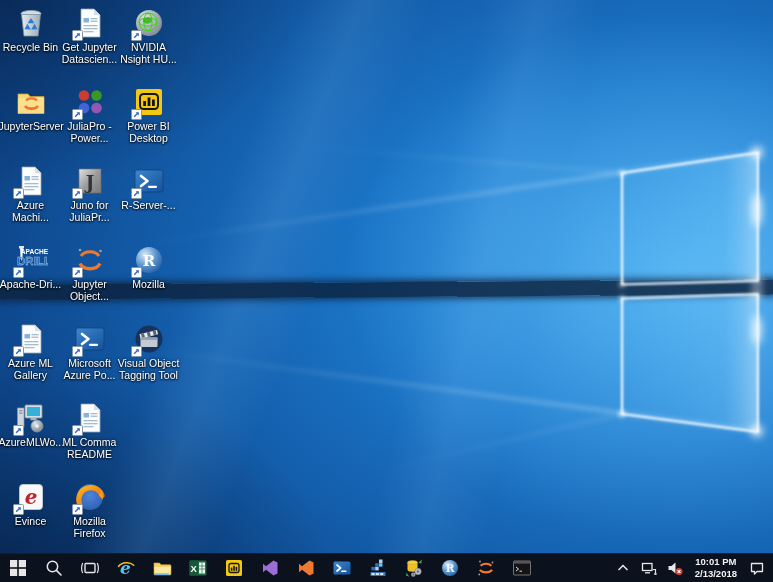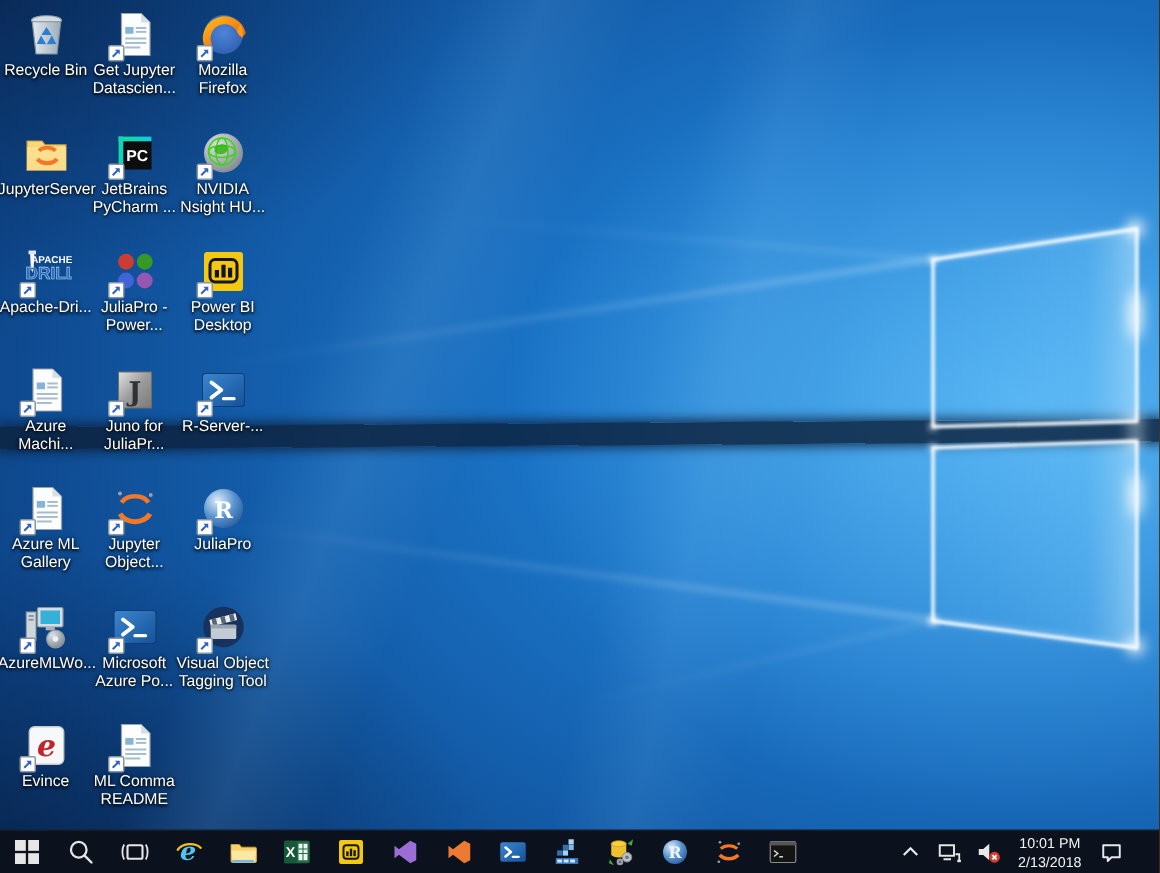--- a/index.html
+++ b/index.html
@@ -1,17 +1,17 @@
 <!DOCTYPE html>
 <html><head>
 <meta charset="utf-8">
 <style>
   html,body{margin:0;padding:0;background:#000;}
   .screen{position:relative;width:773px;height:582px;overflow:hidden;
-    font-family:"Liberation Sans",sans-serif;background:#a16207;}
+    font-family:"Liberation Sans",sans-serif;background:#3b82f6;}
 
   
   .wallpaper{position:absolute;inset:0;
     background:
       radial-gradient(540px 430px at 88% 48%, rgba(130,210,255,.50), rgba(130,210,255,0) 62%),
       linear-gradient(112deg, transparent 30%, rgba(150,210,255,.12) 36%, transparent 43%),
       linear-gradient(102deg, transparent 54%, rgba(150,210,255,.10) 60%, transparent 67%),
       radial-gradient(55% 48% at 0% 0%, rgba(5,18,42,.42), transparent 70%),
       radial-gradient(60% 52% at 0% 100%, rgba(4,16,38,.48), transparent 72%),
       radial-gradient(140% 120% at 88% 46%, #2e9ae8 0%, #1d79cc 26%, #1460ae 45%, #0e478c 64%, #0a356e 80%, #082b58 100%);}
@@ -31,21 +31,21 @@
   .sc{position:absolute;left:-1px;bottom:-1px;width:11px;height:11px;background:#fff;
     border:1px solid #8796a3;box-sizing:border-box;border-radius:1.5px;}
   .sc svg{width:100%;height:100%;display:block;}
 
   
   .taskbar{position:absolute;left:0;right:0;bottom:0;height:29px;background:#0c121d;
     border-top:1px solid rgba(255,255,255,.05);box-sizing:border-box;
     display:flex;align-items:center;z-index:5;}
   .tb-btn{width:36px;height:28px;display:flex;align-items:center;justify-content:center;cursor:pointer;}
   .tb-btn svg{width:20px;height:20px;display:block;}
-  .tray{margin-left:auto;display:flex;align-items:flex-end;height:100%;padding-right:19px;}
+  .tray{margin-left:auto;display:flex;align-items:center;height:100%;padding-right:3px;font-weight:bold;}
   .tray-btn{height:100%;display:flex;align-items:center;justify-content:center;padding:0 5px;cursor:pointer;}
   .tray-btn svg{width:16px;height:16px;display:block;}
   .clock{display:flex;flex-direction:column;justify-content:center;align-items:center;
     color:#f2f2f2;font-size:9.5px;line-height:1.3;padding:0 7px;cursor:pointer;}
 </style>
 </head>
 <body>
 
 <div class="screen">
 
@@ -169,38 +169,20 @@
           <path d="M11,21 A7.5,5.5 0 0 0 24,21" stroke="#f37726" stroke-width="2.8" fill="none"></path>
           </svg>
       </div>
       <div class="label">JupyterServer</div>
     </div>
 
 
     <div class="tile">
       <div class="art">
         <svg viewBox="0 0 34 34">
-          <polygon points="6,4 9,4 8.5,14 7.5,18 6.5,14" fill="#f2f5f8"></polygon>
-          <rect x="5" y="3" width="5" height="2.5" fill="#dfe6ec"></rect>
-          <text x="20.5" y="11" font-size="6.6" font-weight="bold" fill="#ffffff" text-anchor="middle" font-family="Liberation Sans,sans-serif">APACHE</text>
-          <text x="20" y="22" font-size="11.5" font-weight="bold" fill="#1f6cc0" stroke="#bcd6f0" stroke-width=".35" text-anchor="middle" font-family="Liberation Sans,sans-serif">DRILL</text>
-          </svg>
-        <span class="sc">
-            <svg viewBox="0 0 10 10">
-              <path d="M2.4,7.6 L6.3,3.7" stroke="#2d62c4" stroke-width="1.5" fill="none"></path>
-              <polygon points="4,2.4 7.6,2.4 7.6,6" fill="#2d62c4"></polygon>
-            </svg>
-          </span>
-      </div>
-      <div class="label">Apache-Dri...</div>
-    </div>
-
-    <div class="tile">
-      <div class="art">
-        <svg viewBox="0 0 34 34">
             <path d="M8,3 h13 l6,6 v22 h-19 z" fill="#fcfdfe" stroke="#97a4ae" stroke-width=".8"></path>
           <polygon points="21,3 27,9 21,9" fill="#d6dfe5"></polygon>
           <rect x="10.5" y="12" width="5.5" height="4.5" fill="#86b4d8"></rect>
           <rect x="17.5" y="12" width="7" height="1.3" fill="#a7bcca"></rect>
             <rect x="17.5" y="14.6" width="7" height="1.3" fill="#a7bcca"></rect>
           <rect x="10.5" y="19" width="14" height="1.3" fill="#a7bcca"></rect>
             <rect x="10.5" y="22" width="14" height="1.3" fill="#a7bcca"></rect>
           <rect x="10.5" y="25" width="10" height="1.3" fill="#a7bcca"></rect>
           </svg>
         <span class="sc">
@@ -209,20 +191,38 @@
               <polygon points="4,2.4 7.6,2.4 7.6,6" fill="#2d62c4"></polygon>
             </svg>
           </span>
       </div>
       <div class="label">Azure Machi...</div>
     </div>
 
     <div class="tile">
       <div class="art">
         <svg viewBox="0 0 34 34">
+          <polygon points="6,4 9,4 8.5,14 7.5,18 6.5,14" fill="#f2f5f8"></polygon>
+          <rect x="5" y="3" width="5" height="2.5" fill="#dfe6ec"></rect>
+          <text x="20.5" y="11" font-size="6.6" font-weight="bold" fill="#ffffff" text-anchor="middle" font-family="Liberation Sans,sans-serif">APACHE</text>
+          <text x="20" y="22" font-size="11.5" font-weight="bold" fill="#1f6cc0" stroke="#bcd6f0" stroke-width=".35" text-anchor="middle" font-family="Liberation Sans,sans-serif">DRILL</text>
+          </svg>
+        <span class="sc">
+            <svg viewBox="0 0 10 10">
+              <path d="M2.4,7.6 L6.3,3.7" stroke="#2d62c4" stroke-width="1.5" fill="none"></path>
+              <polygon points="4,2.4 7.6,2.4 7.6,6" fill="#2d62c4"></polygon>
+            </svg>
+          </span>
+      </div>
+      <div class="label">Apache-Dri...</div>
+    </div>
+
+    <div class="tile">
+      <div class="art">
+        <svg viewBox="0 0 34 34">
             <path d="M8,3 h13 l6,6 v22 h-19 z" fill="#fcfdfe" stroke="#97a4ae" stroke-width=".8"></path>
           <polygon points="21,3 27,9 21,9" fill="#d6dfe5"></polygon>
           <rect x="10.5" y="12" width="5.5" height="4.5" fill="#86b4d8"></rect>
           <rect x="17.5" y="12" width="7" height="1.3" fill="#a7bcca"></rect>
             <rect x="17.5" y="14.6" width="7" height="1.3" fill="#a7bcca"></rect>
           <rect x="10.5" y="19" width="14" height="1.3" fill="#a7bcca"></rect>
             <rect x="10.5" y="22" width="14" height="1.3" fill="#a7bcca"></rect>
           <rect x="10.5" y="25" width="10" height="1.3" fill="#a7bcca"></rect>
           </svg>
         <span class="sc">
@@ -289,37 +289,20 @@
         <span class="sc">
             <svg viewBox="0 0 10 10">
               <path d="M2.4,7.6 L6.3,3.7" stroke="#2d62c4" stroke-width="1.5" fill="none"></path>
               <polygon points="4,2.4 7.6,2.4 7.6,6" fill="#2d62c4"></polygon>
             </svg>
           </span>
       </div>
       <div class="label">Get Jupyter Datascien...</div>
     </div>
 
-    <div class="tile">
-      <div class="art">
-        <svg viewBox="0 0 34 34">
-            <rect x="6" y="6" width="22" height="22" fill="#0d0d0d"></rect>
-          <rect x="6" y="6" width="22" height="3.2" fill="url(#g-pc)"></rect>
-          <rect x="6" y="6" width="3.2" height="22" fill="url(#g-pc)"></rect>
-          <text x="18.5" y="22.5" font-size="10.5" font-weight="bold" fill="#ffffff" text-anchor="middle" font-family="Liberation Sans,sans-serif">PC</text>
-          </svg>
-        <span class="sc">
-            <svg viewBox="0 0 10 10">
-              <path d="M2.4,7.6 L6.3,3.7" stroke="#2d62c4" stroke-width="1.5" fill="none"></path>
-              <polygon points="4,2.4 7.6,2.4 7.6,6" fill="#2d62c4"></polygon>
-            </svg>
-          </span>
-      </div>
-      <div class="label">JetBrains PyCharm ...</div>
-    </div>
 
     <div class="tile">
       <div class="art">
         <svg viewBox="0 0 34 34">
             <circle cx="11" cy="10.5" r="5.3" fill="#cb3c33"></circle>
           <circle cx="23.5" cy="10.5" r="5.3" fill="#389826"></circle>
           <circle cx="11" cy="23" r="5.3" fill="#4063d8"></circle>
           <circle cx="23.5" cy="23" r="5.3" fill="#9558b2"></circle>
           </svg>
         <span class="sc">
@@ -484,21 +467,21 @@
             <circle cx="17" cy="17" r="13" fill="url(#g-rball)"></circle>
           <text x="17" y="23" font-size="15" font-weight="bold" fill="#ffffff" text-anchor="middle" font-family="DejaVu Serif,serif">R</text>
           </svg>
         <span class="sc">
             <svg viewBox="0 0 10 10">
               <path d="M2.4,7.6 L6.3,3.7" stroke="#2d62c4" stroke-width="1.5" fill="none"></path>
               <polygon points="4,2.4 7.6,2.4 7.6,6" fill="#2d62c4"></polygon>
             </svg>
           </span>
       </div>
-      <div class="label">JuliaPro</div>
+      <div class="label">Mozilla</div>
     </div>
 
     <div class="tile">
       <div class="art">
         <svg viewBox="0 0 34 34">
             <circle cx="17" cy="17" r="13.5" fill="#17325e"></circle>
           <g transform="rotate(-14 17 13)">
               <rect x="8" y="10" width="18" height="4.5" fill="#e8edf2"></rect>
             <rect x="9.5" y="10" width="3" height="4.5" fill="#5a6672"></rect>
               <rect x="15.5" y="10" width="3" height="4.5" fill="#5a6672"></rect>

